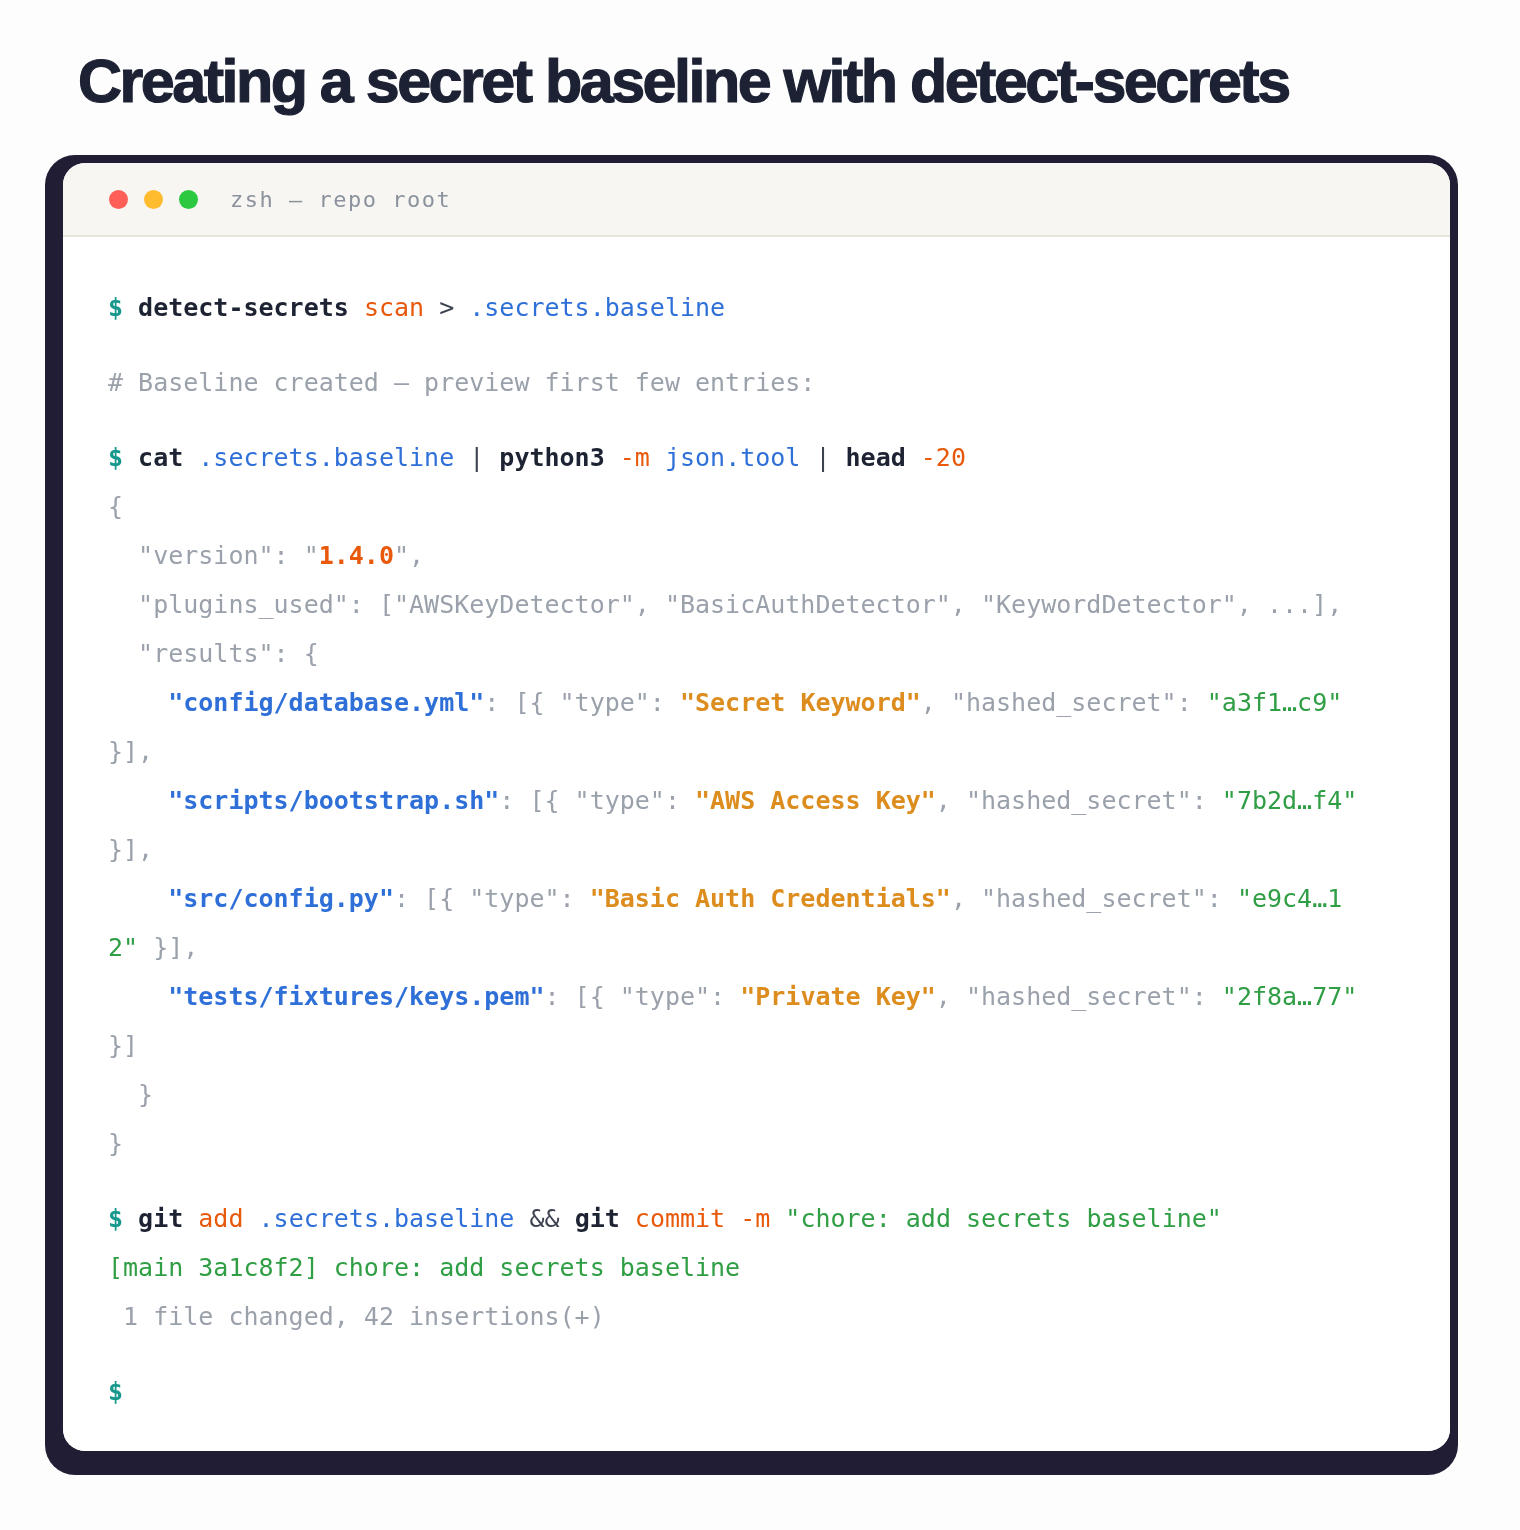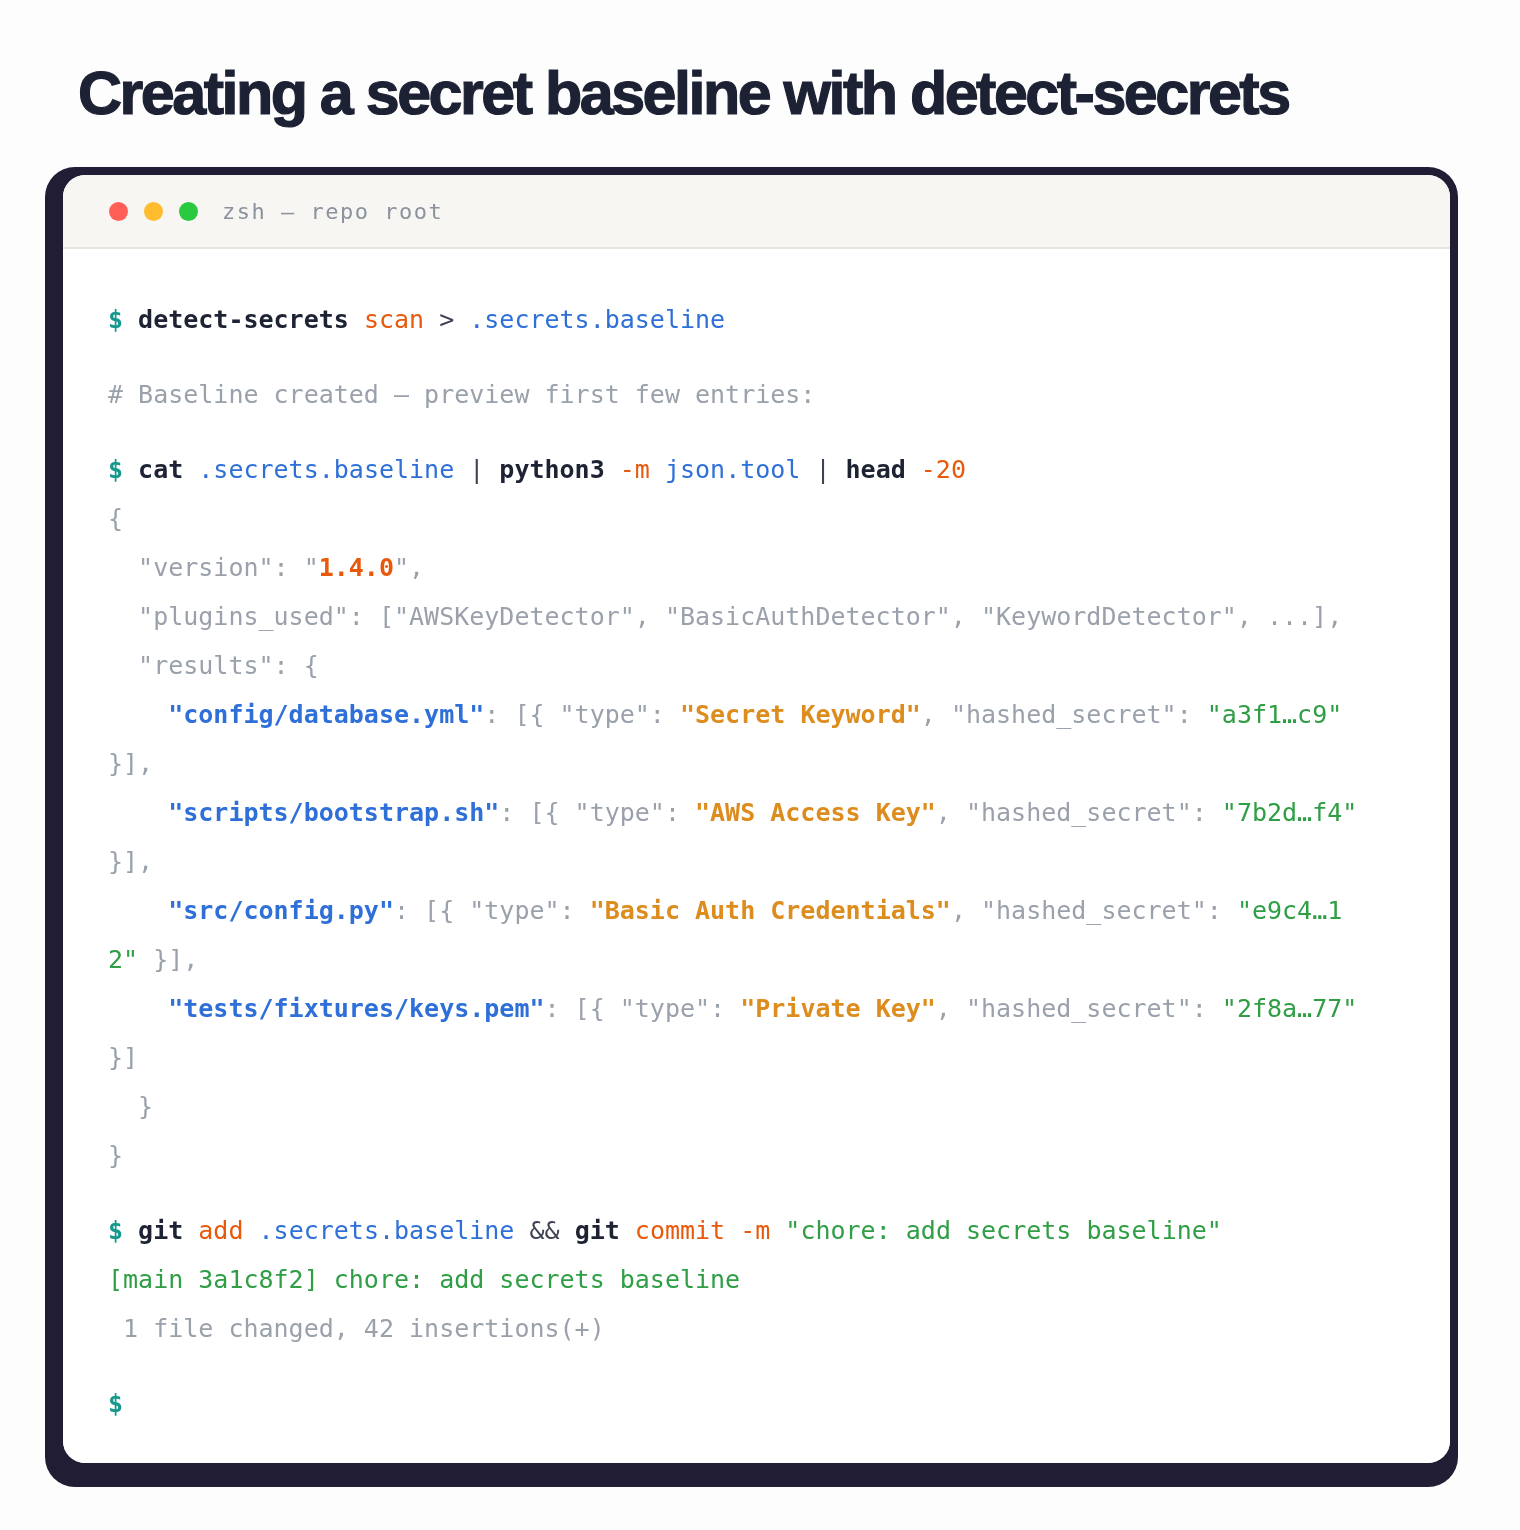--- a/index.html
+++ b/index.html
@@ -7,21 +7,21 @@
     padding: 0;
     background: #fdfdfd;
     width: 1520px;
     height: 1530px;
     overflow: hidden;
   }
   .page {
     width: 1520px;
     height: 1530px;
     box-sizing: border-box;
-    padding-top: 60px;
+    padding-top: 48px;
   }
   h1.page-title {
     font-family: "Liberation Sans", sans-serif;
     font-weight: 800;
     font-size: 61px;
     letter-spacing: -2.5px;
     color: #1c2133;
     -webkit-text-stroke: 1.2px #1c2133;
     margin: 0 0 0 78px;
     line-height: 1.1;
@@ -58,21 +58,21 @@
     gap: 16px;
     align-items: center;
   }
   .dot {
     width: 19px;
     height: 19px;
     border-radius: 50%;
     display: inline-block;
   }
   .wtitle {
-    margin-left: 24px;
+    margin-left: 32px;
     font-family: "DejaVu Sans Mono", monospace;
     font-size: 22px;
     letter-spacing: 1.5px;
     color: #8b929e;
   }
   .terminal {
     flex: 1;
     background: #ffffff;
     padding: 46px 40px 0 45px;
     font-family: "DejaVu Sans Mono", monospace;

